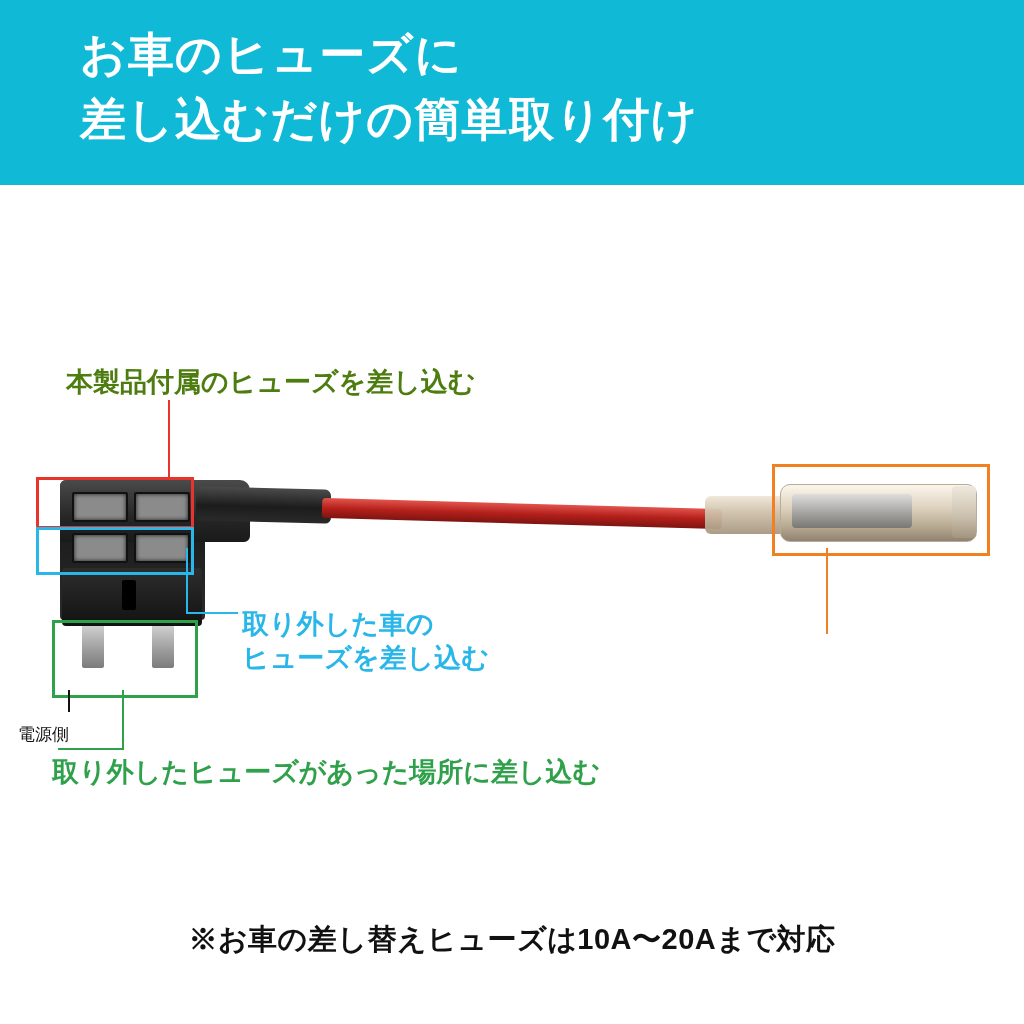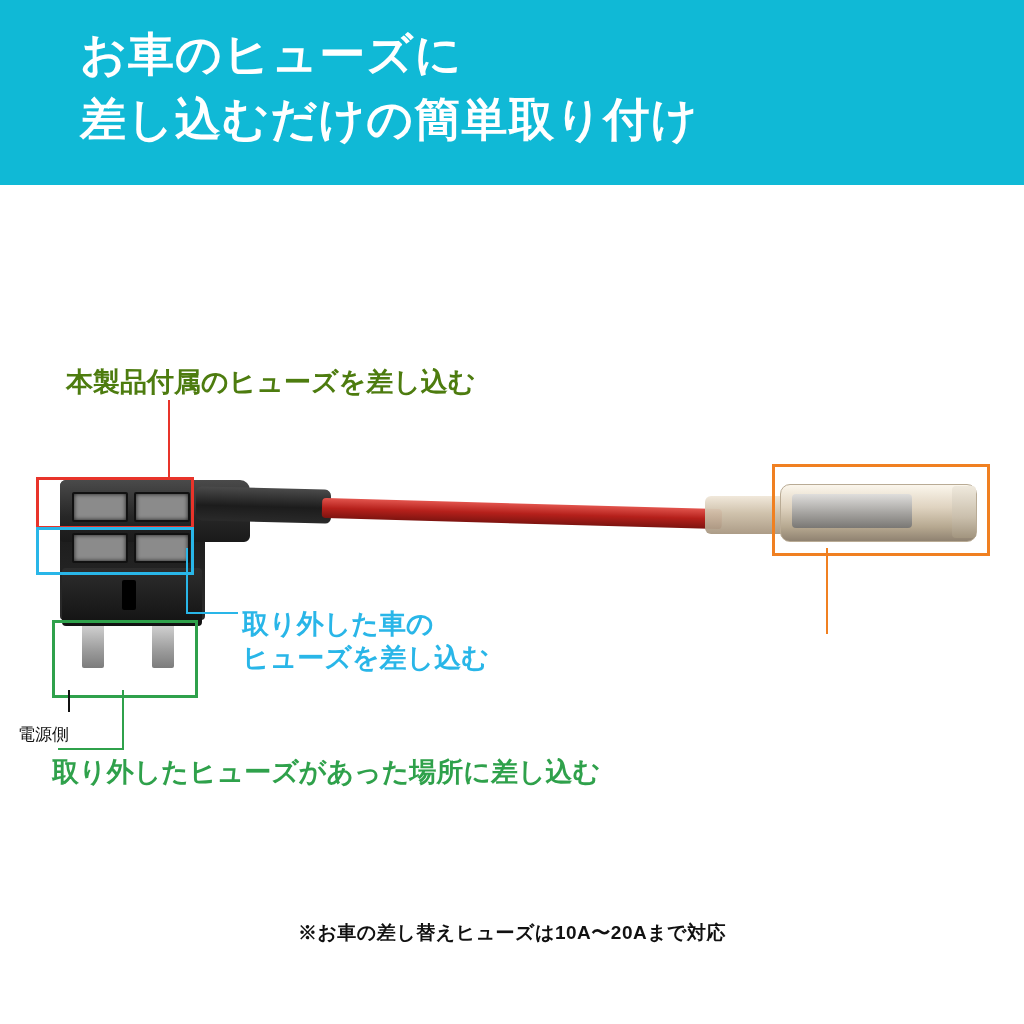--- a/index.html
+++ b/index.html
@@ -239,21 +239,21 @@
   }
 
   
   #footer-note {
     position: absolute;
     left: 0;
     top: 920px;
     width: 1024px;
     text-align: center;
     color: #111111;
-    font-size: 19px;
+    font-size: 29px;
     font-weight: bold;
     letter-spacing: .5px;
   }
 </style>
 </head>
 <body>
 
 <div id="page">
 
   <div id="header-banner">

